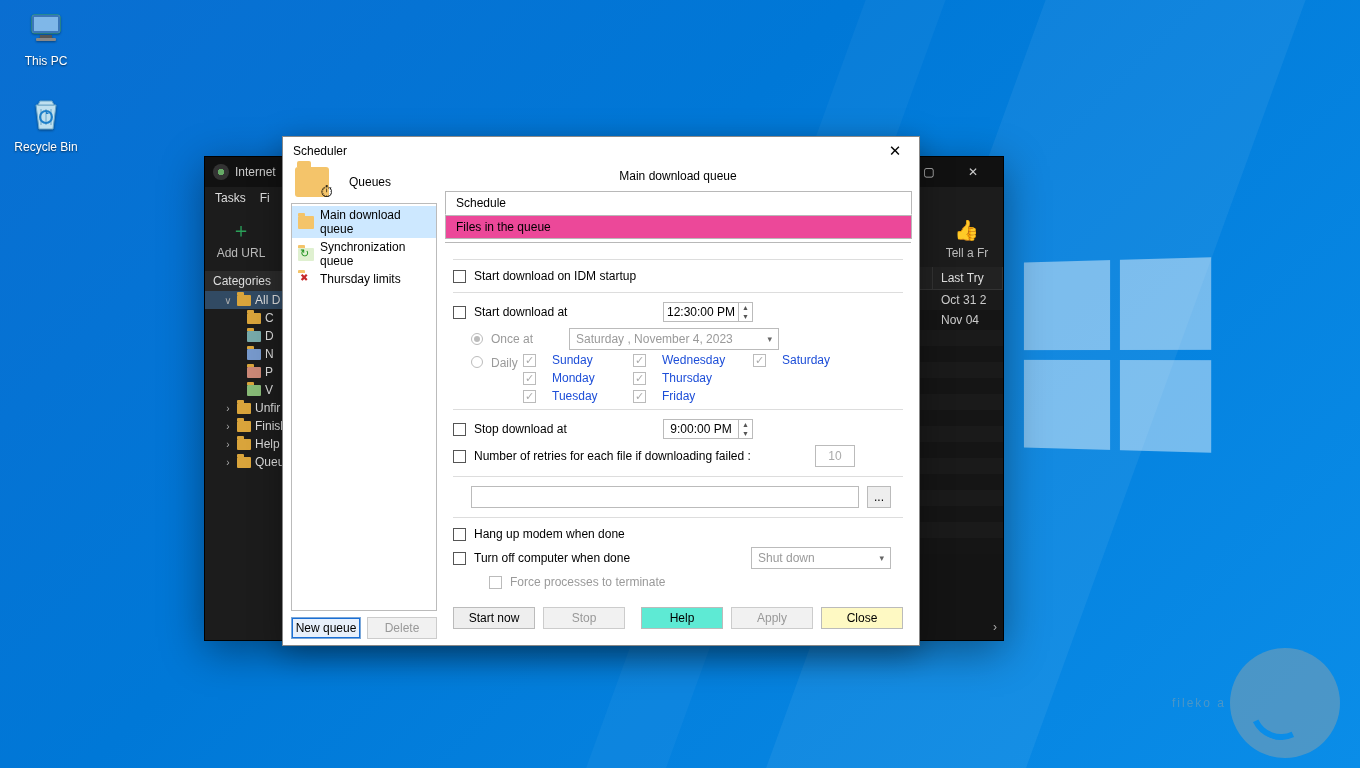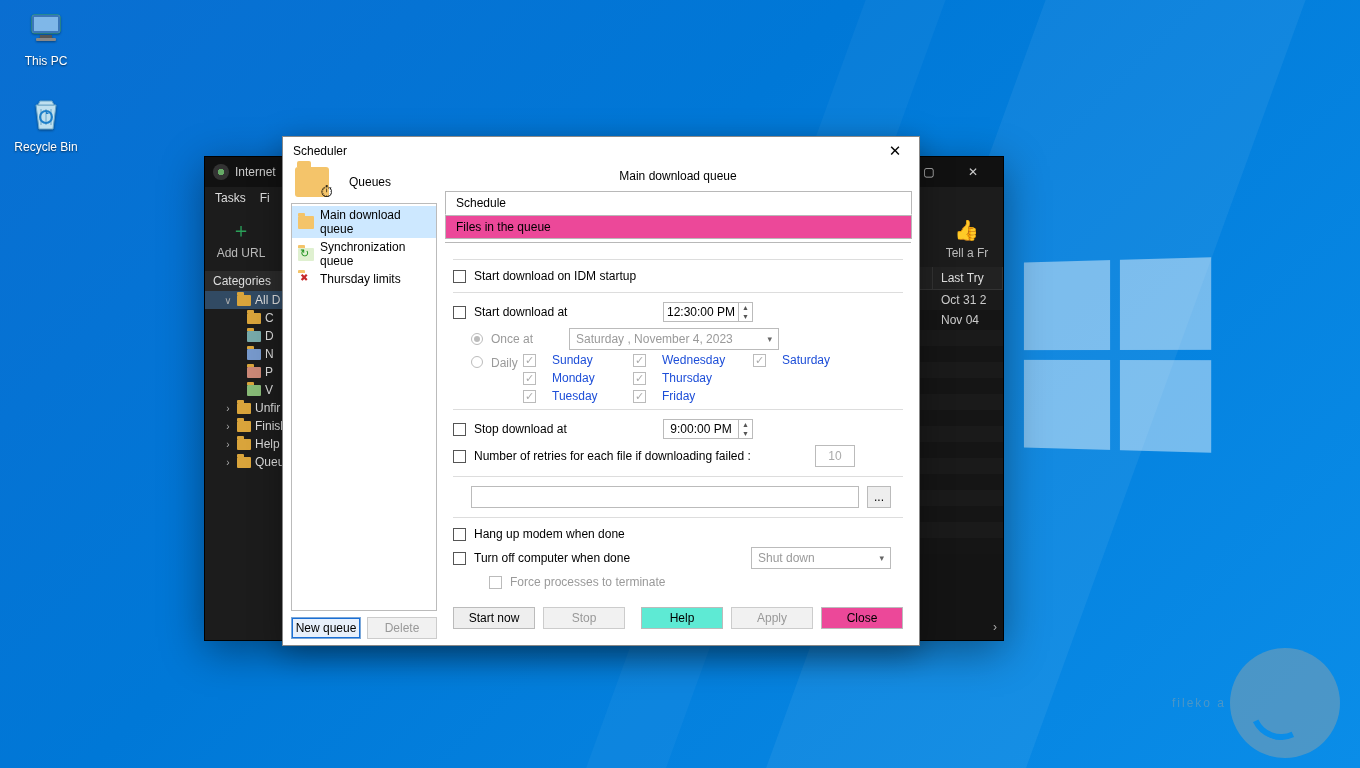--- a/index.html
+++ b/index.html
@@ -458,17 +458,17 @@
           <span class="chk disabled"></span>
           <span class="dim">Force processes to terminate</span>
         </div>
       </div>
       <div class="footer">
         <button class="wbtn" style="border-color:#bbb;background:#eee">Start now</button>
         <button class="wbtn" disabled="">Stop</button>
         <span class="spacer"></span>
         <button class="wbtn" style="border-color:#bbb;background:#5eead4">Help</button>
         <button class="wbtn" disabled="">Apply</button>
-        <button class="wbtn" style="border-color:#bbb;background:#ec4899">Close</button>
+        <button class="wbtn" style="border-color:#bbb;background:#fef9c3">Close</button>
       </div>
     </div>
   </div>
 </div>
 
 </body></html>

